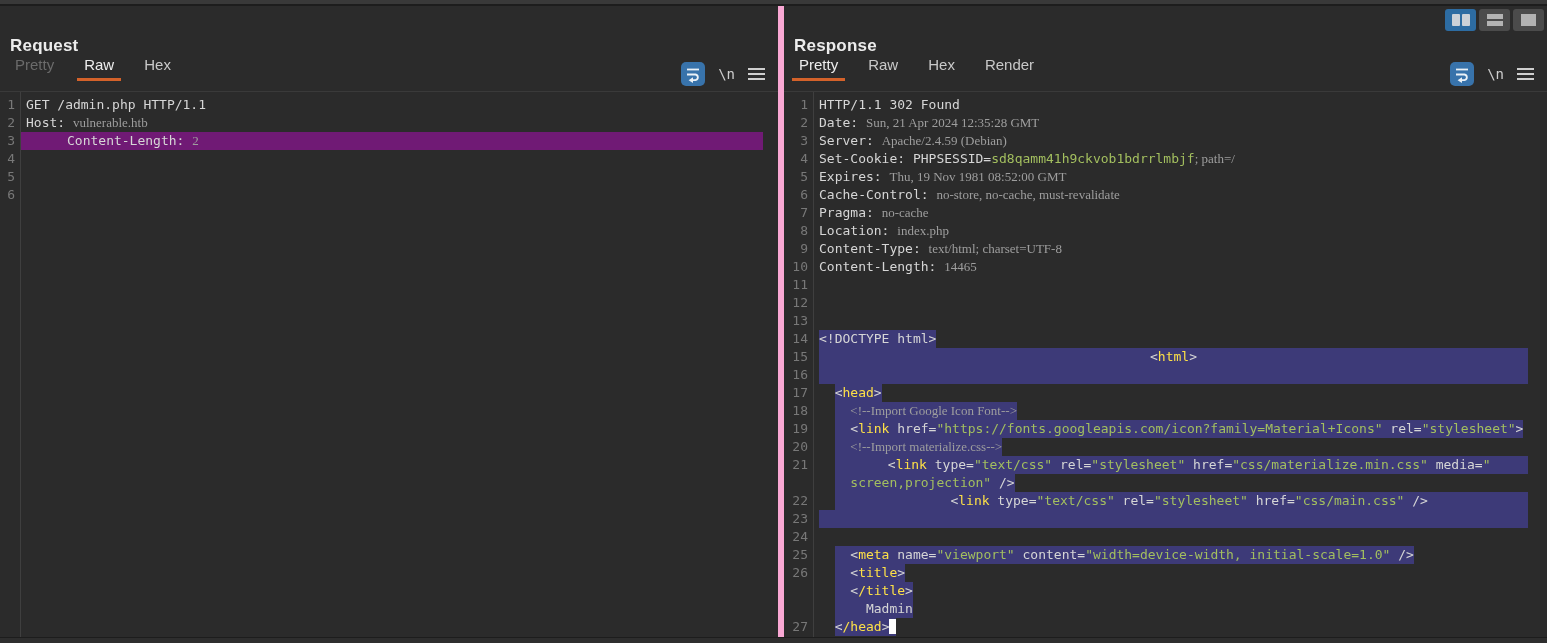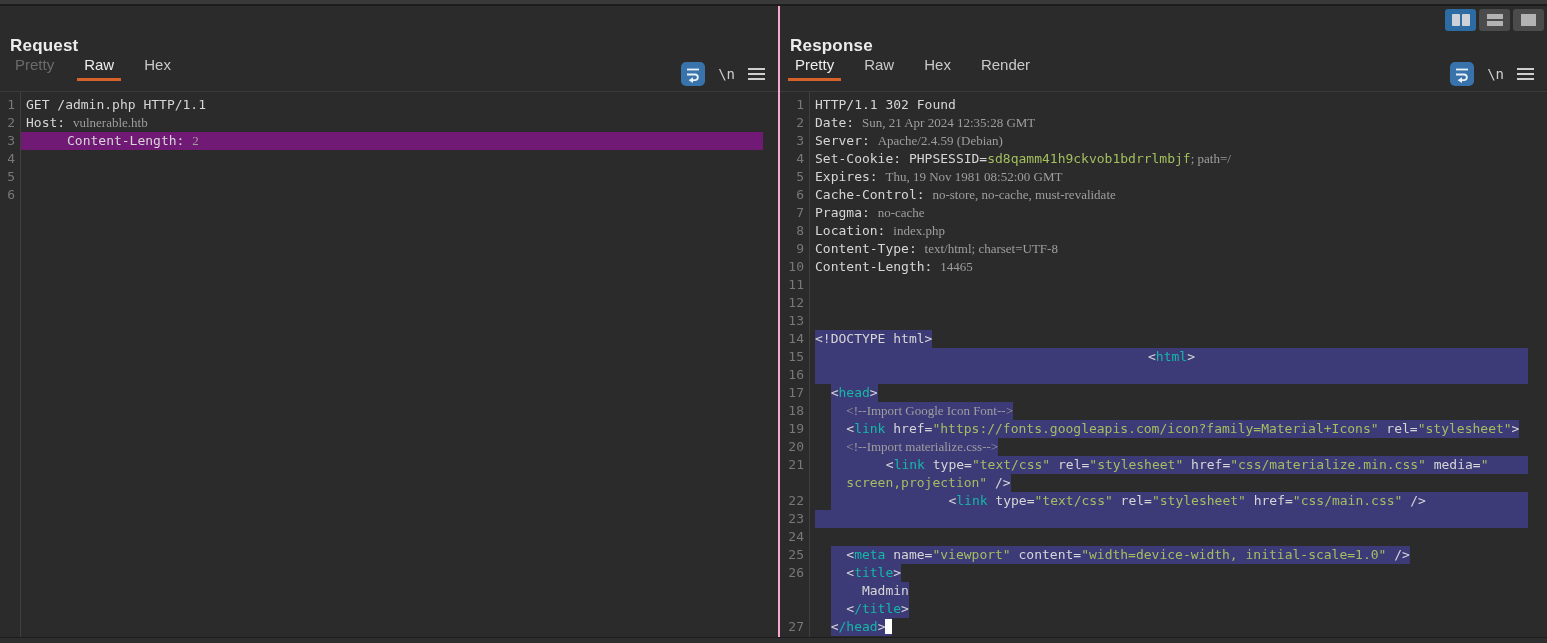--- a/index.html
+++ b/index.html
@@ -3,21 +3,21 @@
 <meta charset="utf-8">
 <style>
   html,body{margin:0;padding:0;background:#232323;}
   .app{position:relative;width:1547px;height:643px;background:#2b2b2b;overflow:hidden;
        font-family:"Liberation Sans",sans-serif;}
   .topstrip{height:4px;background:#393939;border-bottom:2px solid #1d1d1d;}
   .bottomstrip{position:absolute;left:0;right:0;bottom:0;height:5px;background:#2e2e2e;border-top:1px solid #1d1d1d;}
   .panes{display:flex;height:632px;}
   .pane{position:relative;box-sizing:border-box;}
   .pane.request{width:778px;}
-  .pane.response{flex:1;border-left:2px solid #f9a8d4;}
+  .pane.response{flex:1;border-left:6px solid #f9a8d4;}
   .pane h2{margin:30px 0 0 10px;height:20px;line-height:20px;font-size:17px;font-weight:bold;
            color:#ececec;letter-spacing:.2px;}
   .tabbar{position:relative;height:35px;border-bottom:1px solid #3a3a3a;display:flex;
           align-items:flex-start;padding-left:8px;box-sizing:content-box;}
   .tab{padding:0 7px 8px 7px;margin-right:16px;font-size:15px;color:#c9c9c9;cursor:default;}
   .tab.selected{color:#ededed;border-bottom:3px solid #d4622a;padding-bottom:5px;}
   .tab.disabled{color:#6b6b6b;}
   .toolbar{position:absolute;right:13px;bottom:5px;display:flex;align-items:center;gap:13px;}
   .wrap-btn{width:24px;height:24px;background:#3873ab;border-radius:5px;display:flex;
             align-items:center;justify-content:center;}
@@ -34,21 +34,21 @@
   .ln{flex:none;text-align:right;color:#787878;padding-right:5px;box-sizing:border-box;}
   .request .ln{width:20px;}
   .response .ln{width:29px;}
   .code{flex:1;display:flex;padding-left:6px;overflow:hidden;color:#d6d6d6;}
   .request .code{margin-right:15px;}
   .response .code{margin-right:19px;text-align:center;}
   .row.cl .code{background:#701a75;padding-left:47px;}
   .pre,.selwrap,.selwrap span{white-space:pre;}
   .selwrap.sel{background:#3d3a78;}
   .selwrap.full{flex:1;}
-  .tw{color:#d6d6d6;} .tg{color:#9e9e9e;font-family:Liberation Serif, serif;} .ts{color:#a3bf5f;} .tt{color:#14b8a6;}
+  .tw{color:#d6d6d6;} .tg{color:#9e9e9e;font-family:Liberation Serif, serif;} .ts{color:#a3bf5f;} .tt{color:#fde047;}
   .cursor{display:inline-block;width:7px;height:15px;background:#ffffff;vertical-align:-3px;}
   
   .layouts{position:absolute;top:9px;right:3px;display:flex;gap:3px;}
   .lbtn{width:31px;height:22px;border-radius:3px;background:#4b4b4b;display:flex;
         align-items:center;justify-content:center;gap:2px;}
   .lbtn.selected{background:#2d6ca2;}
   .glyph-col{width:8px;height:12px;background:#ccd2d8;border-radius:1px;}
   .glyph-rows{display:flex;flex-direction:column;gap:2px;}
   .glyph-rows i{display:block;width:16px;height:5px;background:#b3b3b3;}
   .glyph-single{width:15px;height:12px;background:#b3b3b3;}
@@ -337,28 +337,28 @@
             <span class="ln">26</span>
             <span class="code">
               <span class="pre tw">  </span>
               <span class="selwrap sel"><span class="tw">  &lt;</span><span class="tt">title</span><span class="tw">&gt;</span></span>
             </span>
           </div>
           <div class="row">
             <span class="ln"></span>
             <span class="code">
               <span class="pre tw">  </span>
+              <span class="selwrap sel"><span class="tw">  &lt;</span><span class="tt">/title</span><span class="tw">&gt;</span></span>
+            </span>
+          </div>
+          <div class="row">
+            <span class="ln"></span>
+            <span class="code">
+              <span class="pre tw">  </span>
               <span class="selwrap sel"><span class="tw">    Madmin</span></span>
-            </span>
-          </div>
-          <div class="row">
-            <span class="ln"></span>
-            <span class="code">
-              <span class="pre tw">  </span>
-              <span class="selwrap sel"><span class="tw">  &lt;</span><span class="tt">/title</span><span class="tw">&gt;</span></span>
             </span>
           </div>
           <div class="row">
             <span class="ln">27</span>
             <span class="code">
               <span class="pre tw">  </span>
               <span class="selwrap sel"><span class="tw">&lt;</span><span class="tt">/head</span><span class="tw">&gt;</span><span class="cursor"></span></span>
             </span>
           </div>
         </div>

